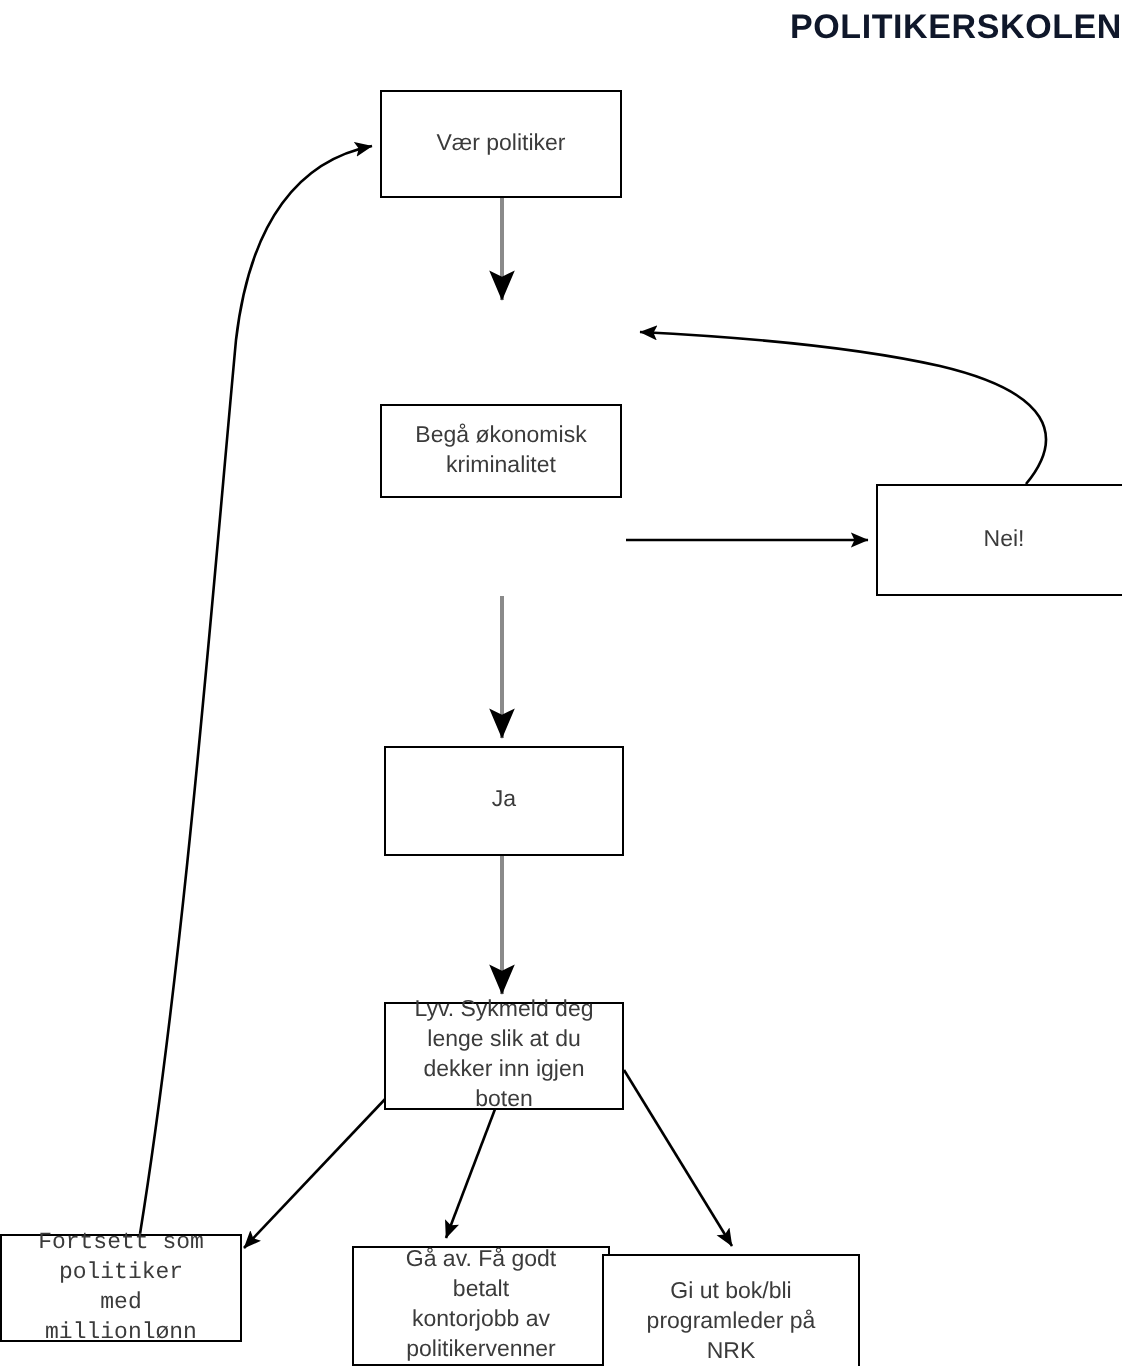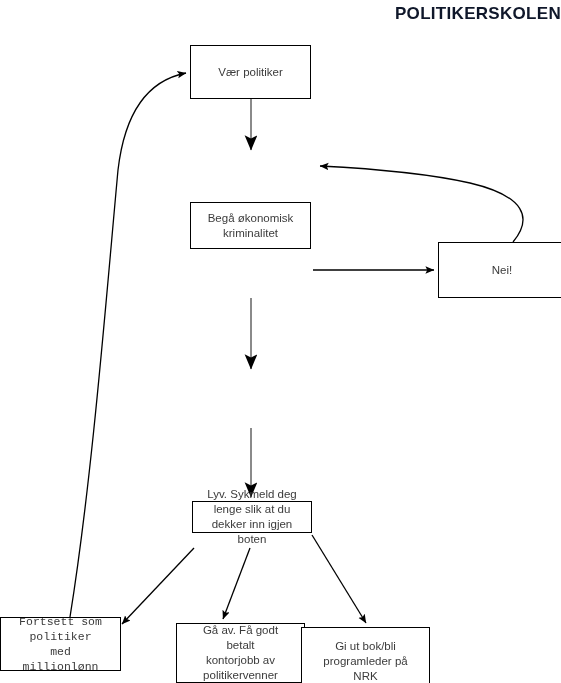--- a/index.html
+++ b/index.html
@@ -57,21 +57,21 @@
     display: block;
     width: 132px;
     white-space: pre-line;
   }
   
   #node-vaer-politiker   { left: 190px; top: 45px;  width: 121px; height: 54px; }
   #node-begaa           { left: 190px; top: 154px; width: 121px; height: 47px; margin-top: 48px; }
   #node-blitt-tatt      { left: 192px; top: 243px; width: 120px; height: 55px; }
   #node-nei             { left: 438px; top: 242px; width: 128px; height: 56px; }
   #node-ja              { left: 192px; top: 373px; width: 120px; height: 55px; }
-  #node-lyv             { left: 192px; top: 501px; width: 120px; height: 32px; }
+  #node-lyv             { left: 192px; top: 501px; width: 120px; height: 54px; }
   #node-fortsett        { left: 0px;   top: 617px; width: 121px; height: 54px; font-family: Liberation Mono, monospace; }
   #node-gaa-av          { left: 176px; top: 623px; width: 129px; height: 60px; }
   #node-gi-ut-bok       { left: 301px; top: 627px; width: 129px; height: 68px; }
 </style>
 </head>
 <body>
 
 <div id="canvas">
 
   <div id="chart-title">POLITIKERSKOLEN</div>
@@ -114,20 +114,23 @@
   <div class="node" id="node-begaa">
     <span class="node-text">Begå økonomisk
 kriminalitet</span>
   </div>
 
 
   <div class="node" id="node-nei">
     <span class="node-text">Nei!</span>
   </div>
 
+  <div class="node" id="node-ja">
+    <span class="node-text">Ja</span>
+  </div>
 
   <div class="node" id="node-lyv">
     <span class="node-text">Lyv. Sykmeld deg
 lenge slik at du
 dekker inn igjen boten</span>
   </div>
 
   <div class="node" id="node-fortsett">
     <span class="node-text">Fortsett som politiker
 med millionlønn</span>

